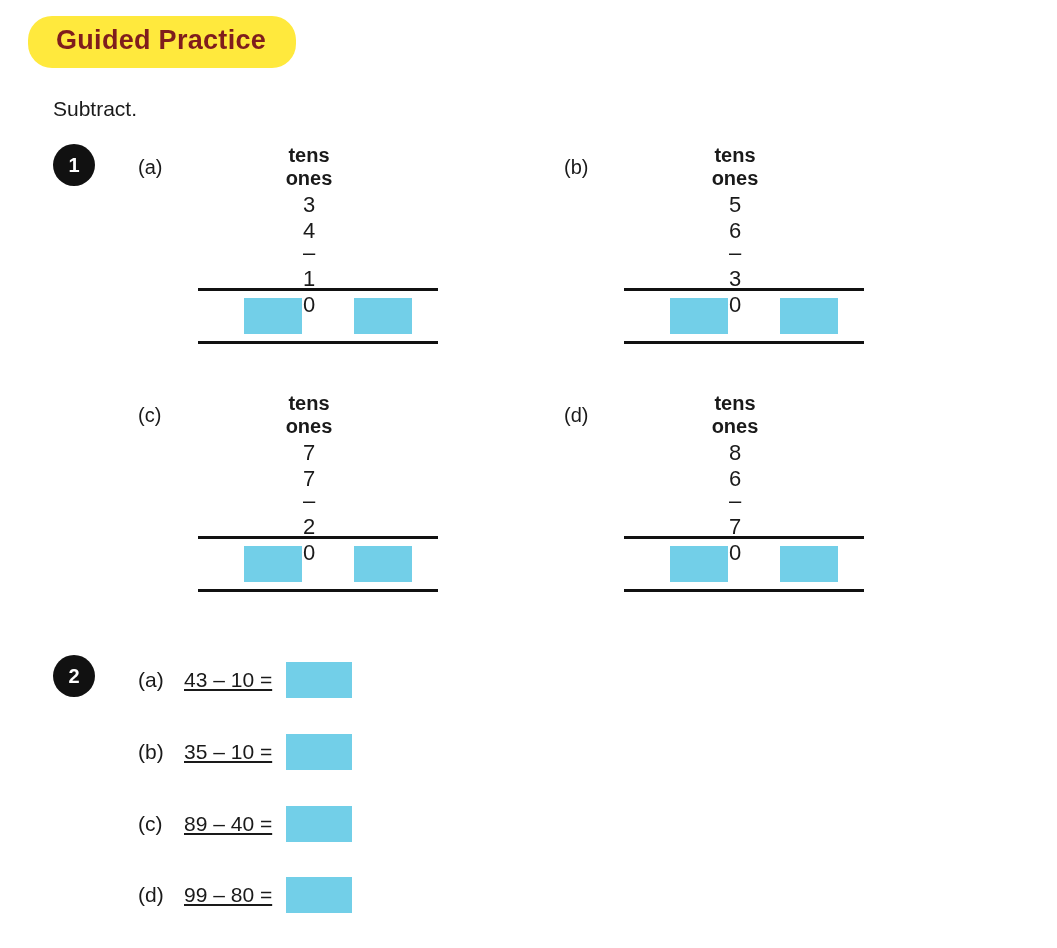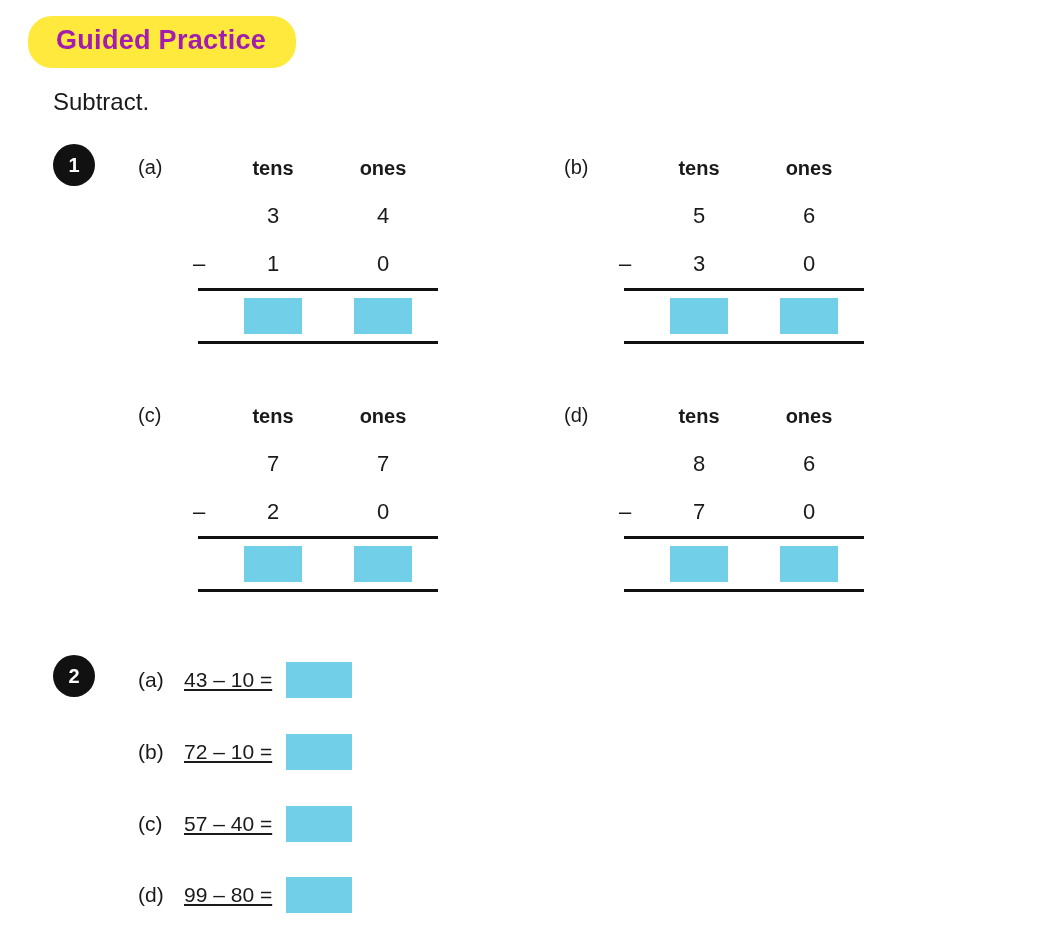--- a/index.html
+++ b/index.html
@@ -22,30 +22,30 @@
     left: 28px;
     top: 16px;
     background: #ffe93d;
     border-radius: 24px;
     padding: 10px 30px 12px 28px;
   }
   .banner-title {
     font-size: 27px;
     font-weight: bold;
     letter-spacing: 0.3px;
-    color: #a21caf;
+    color: #7f1d1d;
     line-height: 1.1;
   }
 
   
   .instruction {
     position: absolute;
     left: 53px;
-    top: 88px;
-    font-size: 24px;
+    top: 97px;
+    font-size: 21px;
     color: #1a1a1a;
   }
 
   
   .qnum {
     position: absolute;
     width: 42px;
     height: 42px;
     border-radius: 50%;
     background: #111111;
@@ -74,20 +74,21 @@
   .sum-grid {
     position: absolute;
     left: 42px;
     top: 0;
     width: 258px;
   }
   .sum-row {
     display: flex;
     height: 48px;
     align-items: center;
+    flex-direction: column;
   }
   .cell-op {
     width: 38px;
     text-align: center;
     font-size: 22px;
   }
   .cell-tens, .cell-ones {
     width: 110px;
     text-align: center;
     font-size: 22px;
@@ -283,27 +284,27 @@
 <div class="qnum" id="qnum-2">2</div>
 
 <div class="eq" style="left:138px; top:662px;">
   <span class="eq-label">(a)</span>
   <span class="eq-text">43 – 10 =</span>
   <span class="blank-box"></span>
 </div>
 
 <div class="eq" style="left:138px; top:734px;">
   <span class="eq-label">(b)</span>
-  <span class="eq-text">72 – 10 =</span>
+  <span class="eq-text">35 – 10 =</span>
   <span class="blank-box"></span>
 </div>
 
 <div class="eq" style="left:138px; top:806px;">
   <span class="eq-label">(c)</span>
-  <span class="eq-text">57 – 40 =</span>
+  <span class="eq-text">89 – 40 =</span>
   <span class="blank-box"></span>
 </div>
 
 <div class="eq" style="left:138px; top:877px;">
   <span class="eq-label">(d)</span>
   <span class="eq-text">99 – 80 =</span>
   <span class="blank-box"></span>
 </div>
 
 </body></html>

